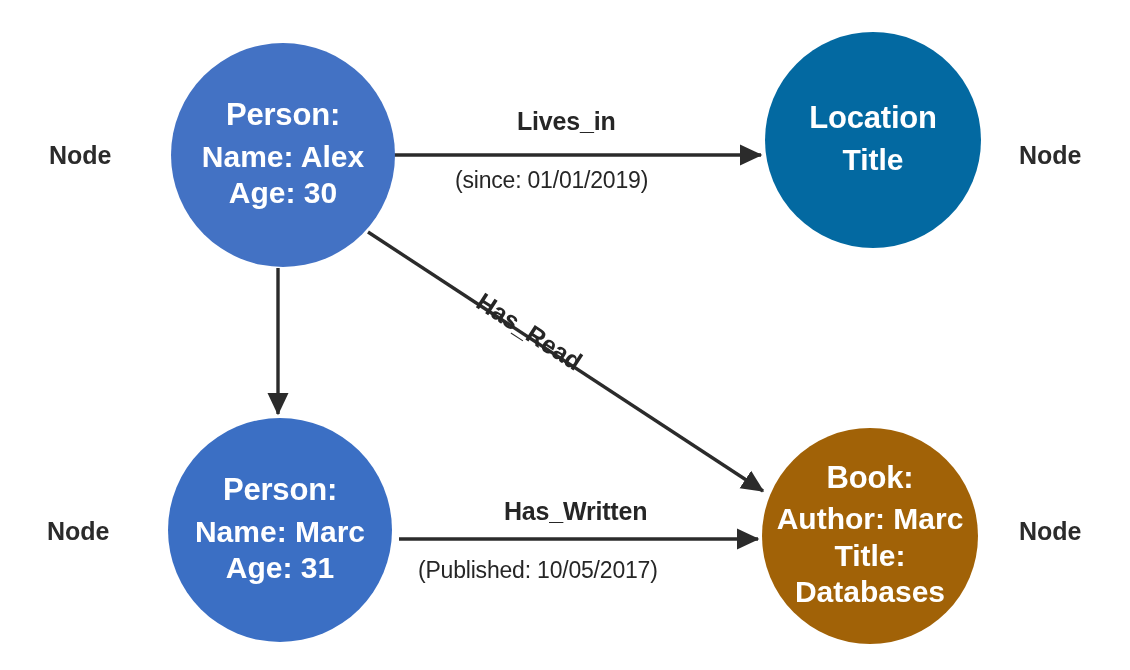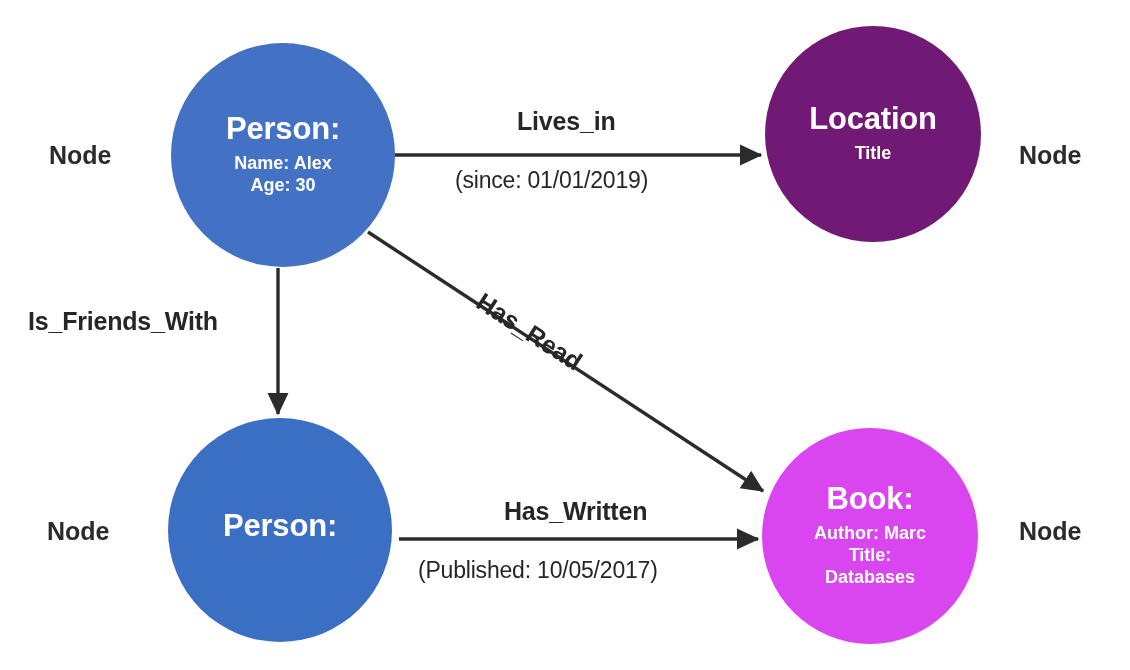--- a/index.html
+++ b/index.html
@@ -35,30 +35,30 @@
     box-sizing: border-box;
   }
   .node-title {
     font-size: 31px;
     font-weight: bold;
     line-height: 1.06;
     letter-spacing: -0.2px;
     margin-bottom: 7px;
   }
   .node-props {
-    font-size: 18px;
+    font-size: 30px;
     font-weight: bold;
     line-height: 1.21;
   }
   .node-prop { display: block; white-space: nowrap; }
 
   #node-alex   { left: 171px; top:  43px; width: 224px; height: 224px; background: #4372C4; }
   #node-marc   { left: 168px; top: 418px; width: 224px; height: 224px; background: #3B6FC4; }
-  #node-location { left: 765px; top:  26px; width: 216px; height: 216px; background: #701a75; text-align: center; }
-  #node-book   { left: 762px; top: 428px; width: 216px; height: 216px; background: #d946ef; }
+  #node-location { left: 765px; top:  32px; width: 216px; height: 216px; background: #0369a1; text-align: center; }
+  #node-book   { left: 762px; top: 428px; width: 216px; height: 216px; background: #a16207; }
 
   .edge-label {
     position: absolute;
     color: #262626;
     font-size: 25px;
     font-weight: bold;
     white-space: nowrap;
     letter-spacing: -0.2px;
   }
   .edge-sublabel {
@@ -125,37 +125,40 @@
 
   <div class="node" id="node-location">
     <span class="node-title">Location</span>
     <span class="node-props">
       <span class="node-prop">Title</span>
     </span>
   </div>
 
   <div class="node" id="node-marc">
     <span class="node-title">Person:</span>
+    <span class="node-props">
+      <span class="node-prop">Name: Marc</span>
+      <span class="node-prop">Age: 31</span>
+    </span>
   </div>
 
   <div class="node" id="node-book">
     <span class="node-title">Book:</span>
     <span class="node-props">
       <span class="node-prop">Author: Marc</span>
       <span class="node-prop">Title:</span>
       <span class="node-prop">Databases</span>
     </span>
   </div>
 
   <span class="edge-label" id="lbl-lives-in">Lives_in</span>
   <span class="edge-sublabel" id="lbl-lives-since">(since: 01/01/2019)</span>
 
   <span class="edge-label" id="lbl-has-read">Has_Read</span>
 
-  <span class="edge-label" id="lbl-friends">Is_Friends_With</span>
 
   <span class="edge-label" id="lbl-has-written">Has_Written</span>
   <span class="edge-sublabel" id="lbl-published">(Published: 10/05/2017)</span>
 
   <span class="node-tag" id="tag-alex">Node</span>
   <span class="node-tag" id="tag-location">Node</span>
   <span class="node-tag" id="tag-marc">Node</span>
   <span class="node-tag" id="tag-book">Node</span>
 
 </div>

